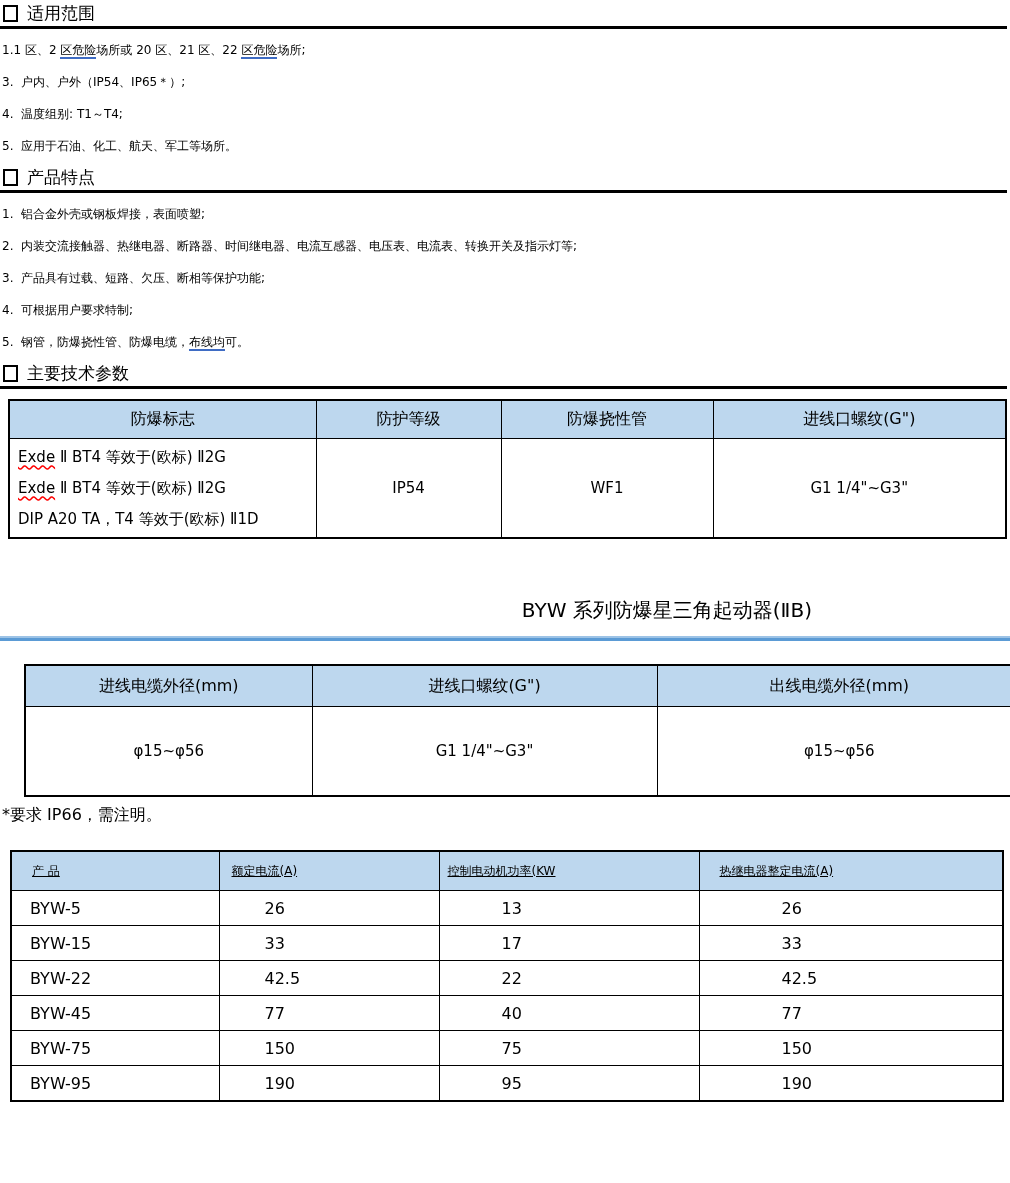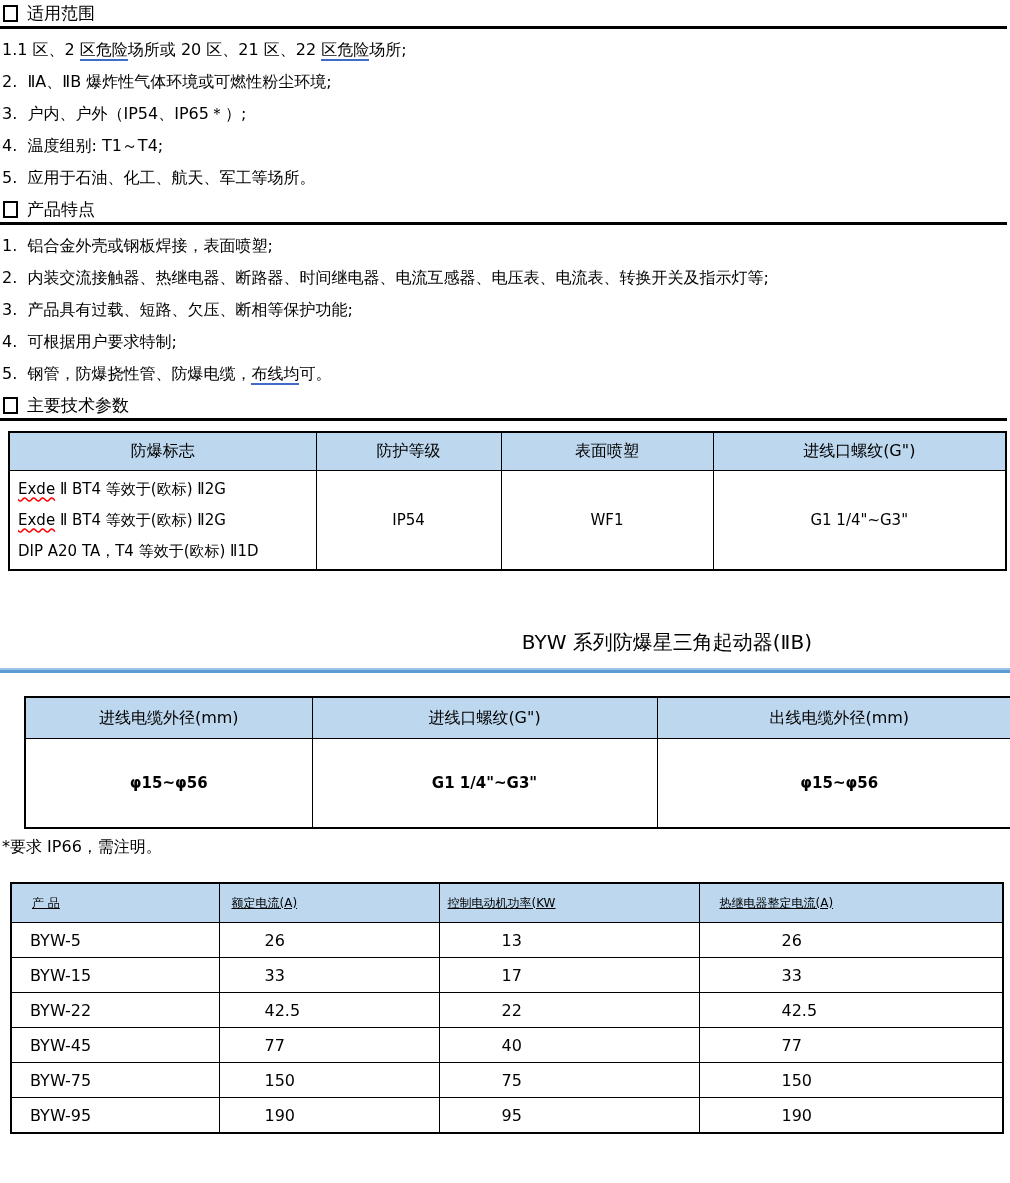--- a/index.html
+++ b/index.html
@@ -14,21 +14,21 @@
   .sec-header {
     display:flex; align-items:center; gap:9px;
     font-size:17px; line-height:19px;
     border-bottom:3px solid #000;
     padding:0 0 3px 3px; width:1007px; box-sizing:border-box;
   }
   .sq { width:11px; height:13px; border:2px solid #000; display:inline-block; flex:0 0 auto; }
 
   
   .list { padding:5px 0 6px 2px; }
-  .li { font-size:16px; line-height:32px; white-space:pre-wrap; }
+  .li { font-size:12px; line-height:32px; white-space:pre-wrap; }
   .u-blue { border-bottom:2px solid #3f6cc4; }
 
   
   table { border-collapse:collapse; table-layout:fixed; border:2px solid #000; }
   th,td { border:1px solid #000; font-weight:normal; padding:0; vertical-align:middle; }
 
   
   .t1 { width:997px; margin:10px 0 0 8px; }
   .t1 th { height:37px; background:var(--hdr-bg); font-size:16px; text-align:center; }
   .t1 td { height:98px; font-size:15px; text-align:center; }
@@ -36,21 +36,21 @@
   .mark-line { line-height:31px; white-space:pre-wrap; }
   .wavy { text-decoration:underline wavy #f00; text-decoration-skip-ink:none; text-underline-offset:3px; }
 
   
   .series-title { margin-top:58px; text-align:right; padding-right:15px; font-size:20px; line-height:26px; }
   .blue-rule { margin-top:13px; width:1010px; height:3px; background:var(--accent); border-top:2px solid #9dc3e6; }
 
   
   .t2 { width:997px; margin:23px 0 0 24px; }
   .t2 th { height:40px; background:var(--hdr-bg); font-size:16px; text-align:center; }
-  .t2 td { height:88px; font-size:15px; text-align:center;font-weight:bold; }
+  .t2 td { height:88px; font-size:15px; text-align:center; }
 
   .note { margin-top:7px; padding-left:2px; font-size:16px; line-height:22px; white-space:pre-wrap; }
 
   
   .t3 { width:992px; margin:24px 0 0 10px; }
   .t3 th { height:38px; background:var(--hdr-bg); font-size:12px; text-align:left;text-decoration:underline; }
   .t3 td { height:34px; font-size:16px; text-align:left; }
   .t3 th:nth-child(1) { padding-left:20px; }
   .t3 th:nth-child(2) { padding-left:12px; }
   .t3 th:nth-child(3) { padding-left:8px; }
@@ -64,21 +64,20 @@
 <body>
 
 <div class="page">
 
   <div class="sec-header">
     <span class="sq"></span>
     <span>适用范围</span>
   </div>
   <div class="list">
     <div class="li"><span>1.1 区、2 </span><span class="u-blue">区危险</span><span>场所或 20 区、21 区、22 </span><span class="u-blue">区危险</span><span>场所;</span></div>
-    <div class="li"><span>2.  ⅡA、ⅡB 爆炸性气体环境或可燃性粉尘环境;</span></div>
     <div class="li"><span>3.  户内、户外（IP54、IP65＊）;</span></div>
     <div class="li"><span>4.  温度组别: T1～T4;</span></div>
     <div class="li"><span>5.  应用于石油、化工、航天、军工等场所。</span></div>
   </div>
 
   <div class="sec-header">
     <span class="sq"></span>
     <span>产品特点</span>
   </div>
   <div class="list">
@@ -98,21 +97,21 @@
     <colgroup>
         <col style="width:307px">
         <col style="width:185px">
         <col style="width:212px">
         <col style="width:293px">
       </colgroup>
     <thead>
       <tr>
         <th>防爆标志</th>
         <th>防护等级</th>
-        <th>表面喷塑</th>
+        <th>防爆挠性管</th>
         <th>进线口螺纹(G")</th>
       </tr>
     </thead>
     <tbody>
       <tr>
         <td class="mark-cell">
           <div class="mark-line"><span class="wavy">Exde</span><span> Ⅱ BT4 等效于(欧标) Ⅱ2G</span></div>
           <div class="mark-line"><span class="wavy">Exde</span><span> Ⅱ BT4 等效于(欧标) Ⅱ2G</span></div>
           <div class="mark-line"><span>DIP A20 TA，T4 等效于(欧标) Ⅱ1D</span></div>
         </td>

